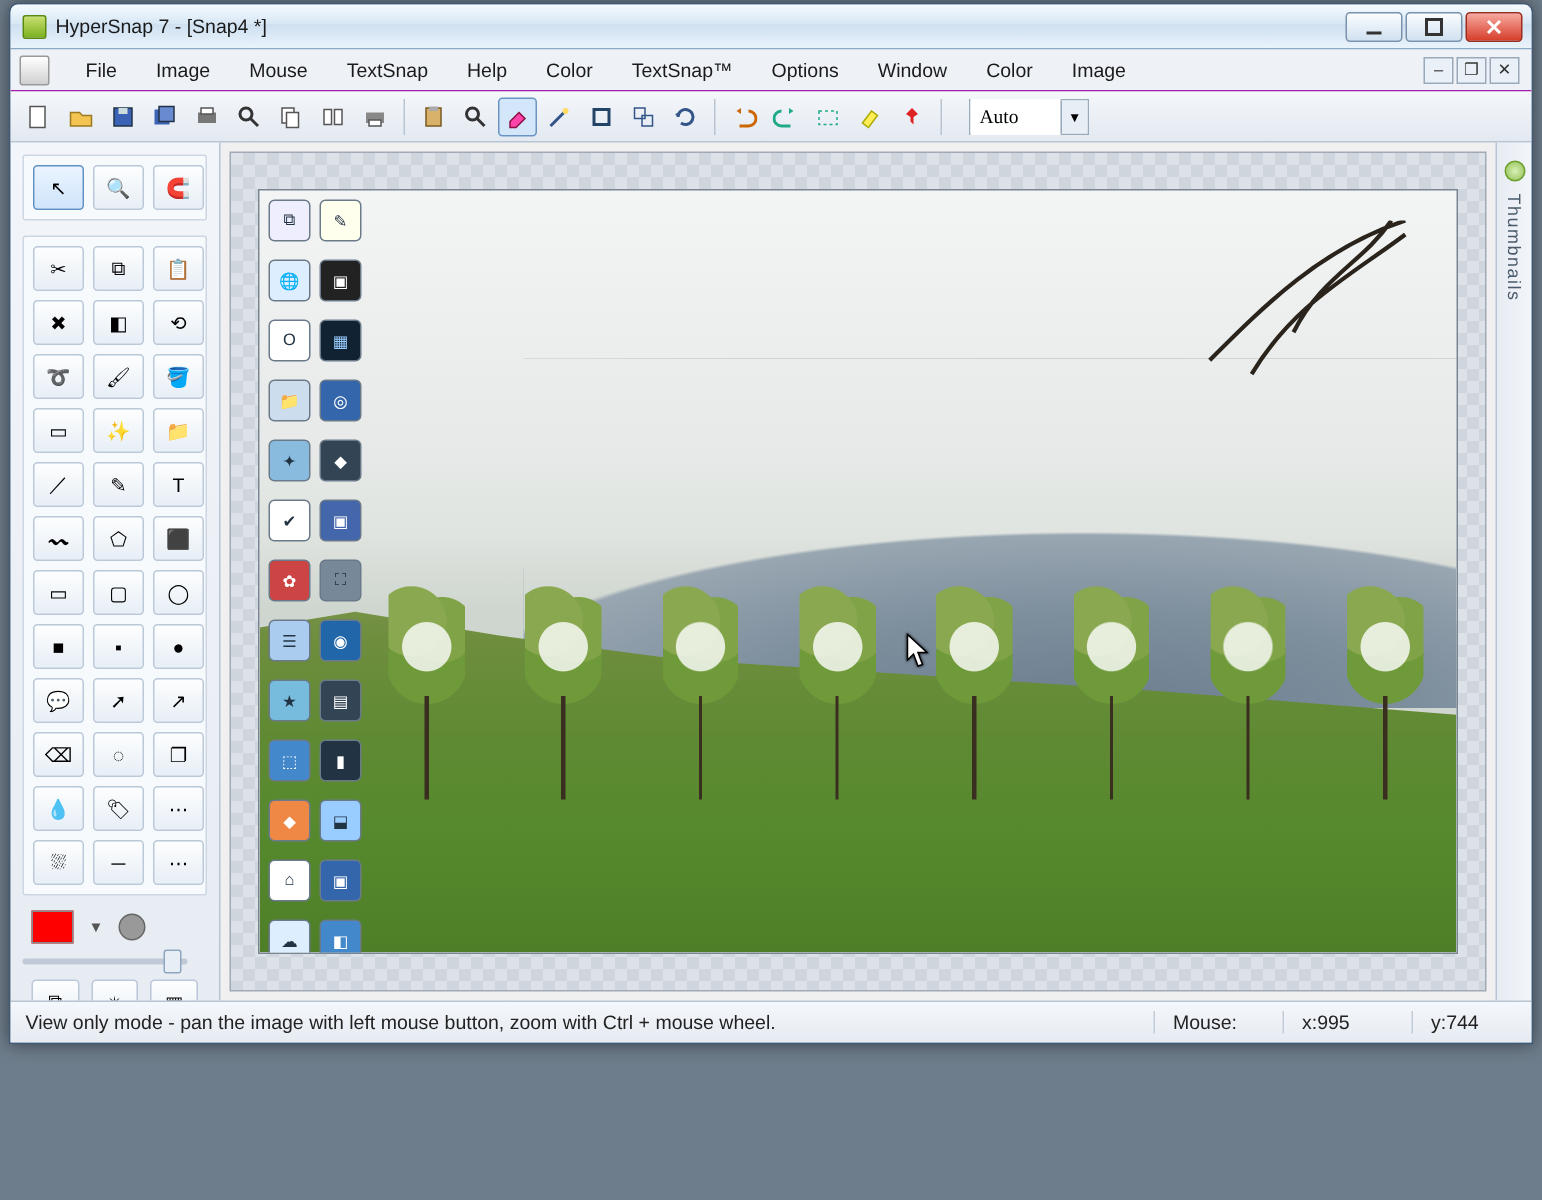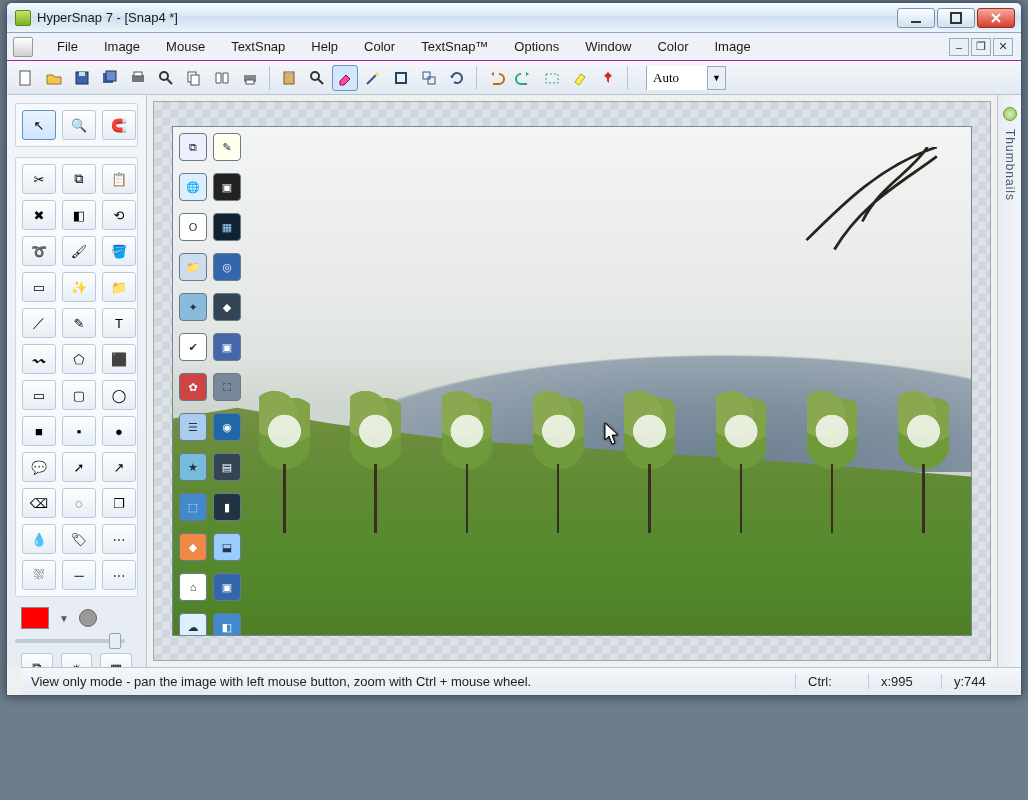--- a/index.html
+++ b/index.html
@@ -219,23 +219,22 @@
     writing-mode: vertical-rl;
     color:#4a5a6a;font-size:12px;letter-spacing:1px;
   }
 
   .statusbar {
     height:28px;
     background:linear-gradient(#f4f7fb,#e6ebf2);
     border-top:1px solid #b8c4d2;
     display:flex;align-items:center;
     padding:0 10px;
-    gap:3px;
+    gap:16px;
     color:#222;
-    margin-left:14px;
   }
   .statusbar .msg { flex:1; }
   .statusbar .cell { border-left:1px solid #c2ccd8;padding-left:12px;min-width:70px;}
 </style>
 </head>
 <body>
 
 <div class="win">
 
   <div class="titlebar">
@@ -643,18 +642,18 @@
     <div class="thumbtab">
       <div style="display:flex;flex-direction:column;align-items:center;">
         <div class="dot"></div>
         <div class="lbl">Thumbnails</div>
       </div>
     </div>
   </div>
 
   <div class="statusbar">
     <div class="msg">View only mode - pan the image with left mouse button, zoom with Ctrl + mouse wheel.</div>
-    <div class="cell">Ctrl:</div>
+    <div class="cell">Mouse:</div>
     <div class="cell">x:995</div>
     <div class="cell">y:744</div>
   </div>
 
 </div>
 
 </body></html>

